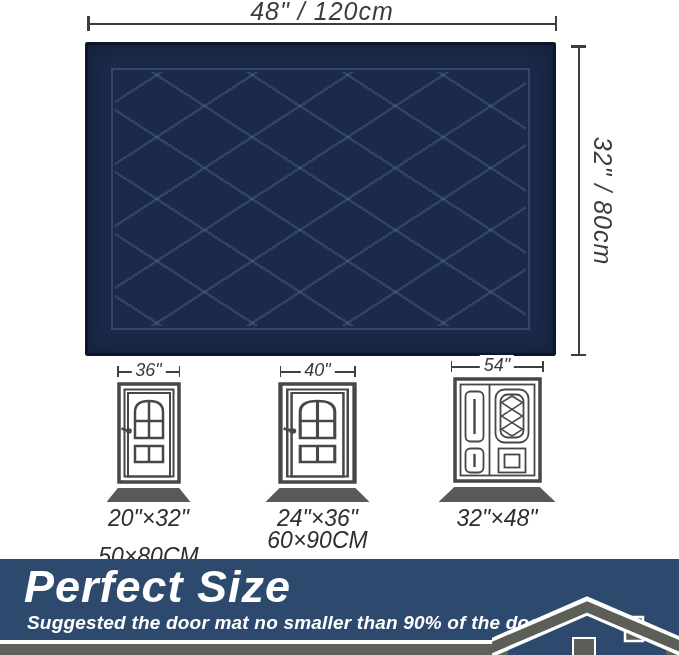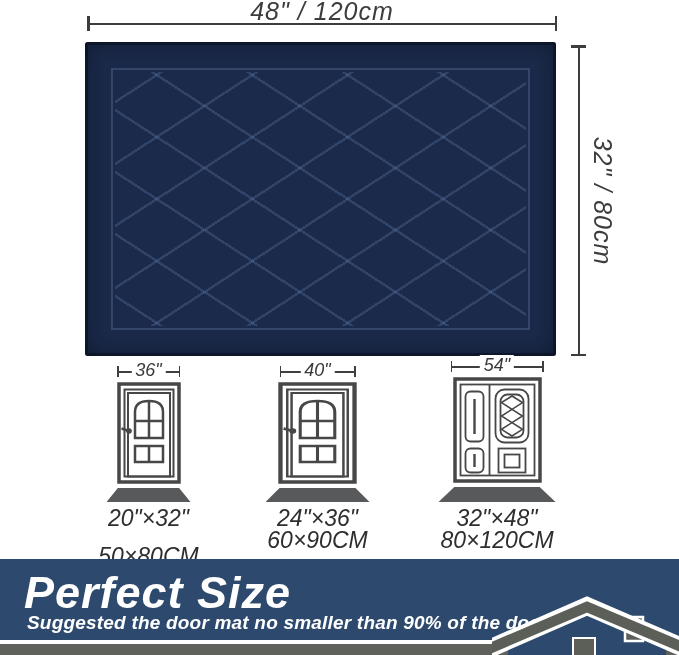--- a/index.html
+++ b/index.html
@@ -63,21 +63,21 @@
   .trap.t1 { width:84px;  height:14px; }
   .trap.t2 { width:104px; height:14px; }
   .trap.t3 { width:117px; height:15px; }
 
   .size-label { margin-top:5px; text-align:center; font-style:italic; font-size:23px;
                 line-height:22px; color:#2e2e2e; white-space:nowrap; }
 
   
   .banner { position:absolute; left:0; top:559px; width:679px; height:81px; background:#2d4a6e; }
   .banner-title {
-    position:absolute; left:24px; top:8px; color:#ffffff; font-weight:bold; font-style:italic;
+    position:absolute; left:24px; top:2px; color:#ffffff; font-weight:bold; font-style:italic;
     font-size:45px; letter-spacing:1px;
   }
   .banner-sub {
     position:absolute; left:27px; top:53px; color:#ffffff; font-weight:bold; font-style:italic;
     font-size:19px; letter-spacing:0.2px; white-space:nowrap;
   }
   .strip { position:absolute; left:0; top:641px; width:679px; height:14px;
            background:#5f625b; border-top:3px solid #ffffff; }
   .house-svg { position:absolute; left:492px; top:594px; width:187px; height:61px; }
 </style>
@@ -170,21 +170,20 @@
 
       <rect x="42.5" y="12.5" width="33" height="53" rx="9" fill="none" stroke="#474747" stroke-width="1.8"></rect>
       <rect x="47.5" y="17.5" width="23" height="43" rx="7" fill="none" stroke="#474747" stroke-width="1.8"></rect>
       <path d="M59 19 L69.5 25.6 L59 32.3 L48.5 25.6 Z M59 32.3 L69.5 39 L59 45.6 L48.5 39 Z M59 45.6 L69.5 52.3 L59 59 L48.5 52.3 Z" fill="none" stroke="#474747" stroke-width="1.6"></path>
 
       <rect x="45.5" y="71.5" width="27" height="24" fill="none" stroke="#474747" stroke-width="1.8"></rect>
       <rect x="51.5" y="77.5" width="15" height="13" fill="none" stroke="#474747" stroke-width="1.8"></rect>
     </svg>
     <div class="trap t3"></div>
     <div class="size-label">32"×48"</div>
-    <div class="size-label" style="margin-top:0;">80×120CM</div>
   </div>
 
   <div class="banner">
     <div class="banner-title">Perfect Size</div>
     <div class="banner-sub">Suggested the door mat no smaller than 90% of the door width.</div>
   </div>
   <div class="strip"></div>
 
   <svg class="house-svg" viewBox="0 0 187 61">
 

